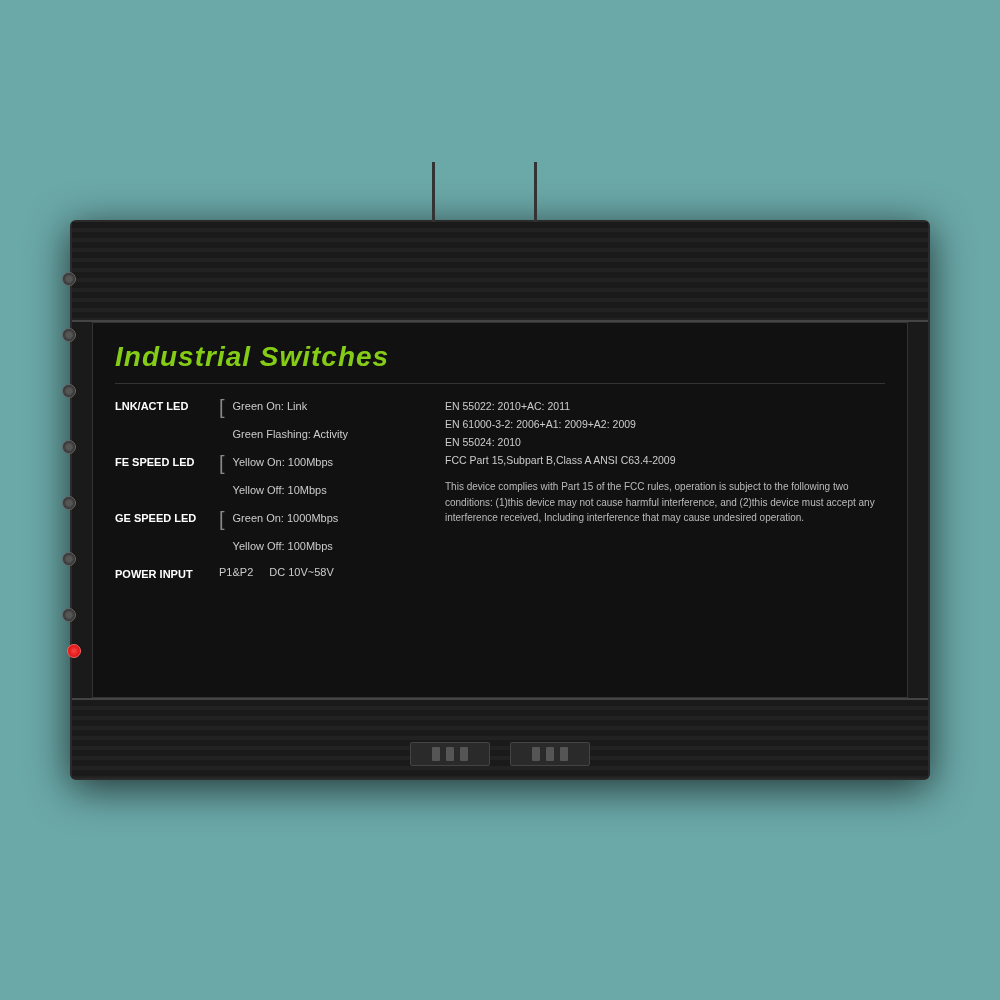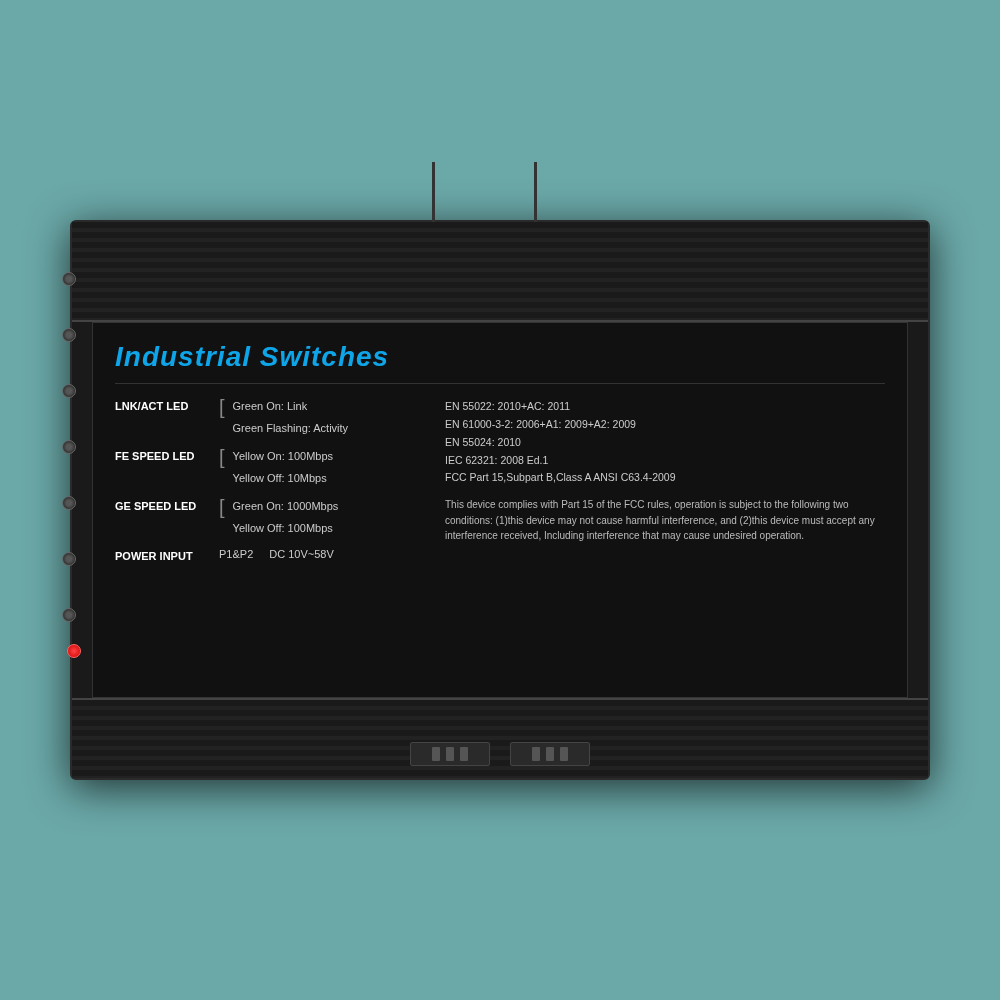--- a/index.html
+++ b/index.html
@@ -96,21 +96,21 @@
       justify-content: space-between;
       margin-bottom: 14px;
       border-bottom: 1px solid #333;
       padding-bottom: 10px;
     }
 
     .product-title {
       font-size: 28px;
       font-weight: bold;
       font-style: italic;
-      color: #0ea5e9;
+      color: #84cc16;
       letter-spacing: 1px;
     }
 
     .cert-badges {
       display: flex;
       align-items: center;
       gap: 4px;
     }
 
     .cert-badge {
@@ -164,21 +164,21 @@
       font-size: 20px;
       color: #888;
       margin-right: 8px;
       line-height: 1.1;
       margin-top: -2px;
     }
 
     .spec-values {
       display: flex;
       flex-direction: column;
-      gap: 5px;
+      gap: 11px;
     }
 
     .spec-value {
       font-size: 11px;
       color: #cccccc;
       line-height: 1.5;
     }
 
     .power-row {
       display: flex;
@@ -340,21 +340,20 @@
         </div>
 
       </div>
 
       <div class="specs-right">
 
         <div class="standards-list">
           <div class="standard-item">EN 55022: 2010+AC: 2011</div>
           <div class="standard-item">EN 61000-3-2: 2006+A1: 2009+A2: 2009</div>
           <div class="standard-item">EN 55024: 2010</div>
-          <div class="standard-item">IEC 62321: 2008 Ed.1</div>
           <div class="standard-item">FCC Part 15,Subpart B,Class A ANSI C63.4-2009</div>
         </div>
 
         <div class="compliance-text">This device complies with Part 15 of the FCC rules, operation is subject to the following two conditions: (1)this device may not cause harmful interference, and (2)this device must accept any interference received, Including interference that may cause undesired operation.</div>
 
       </div>
 
     </div>
   </div>
 

